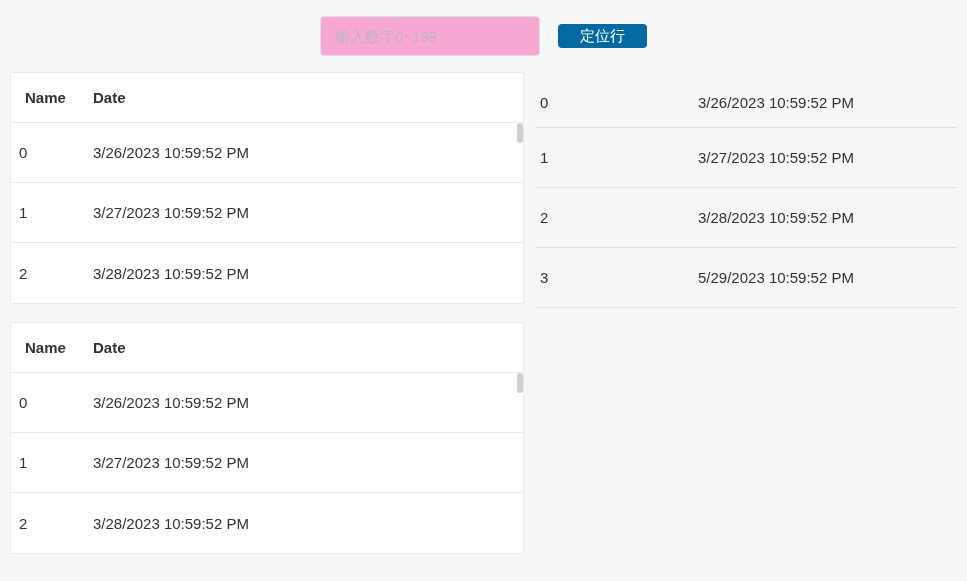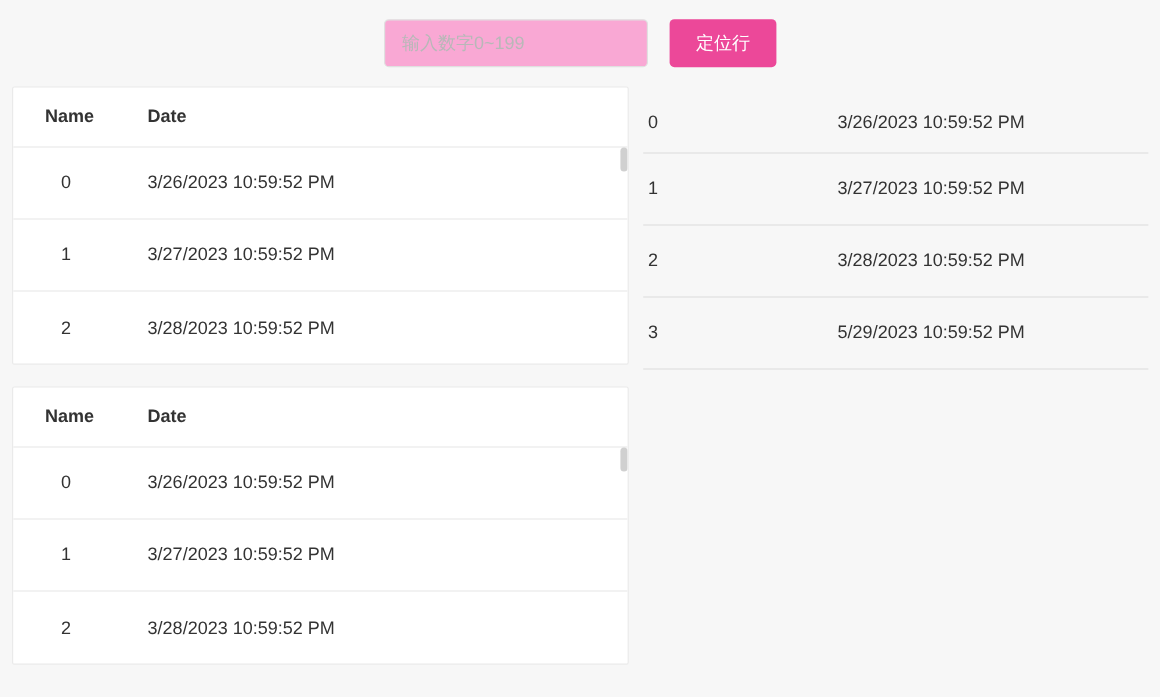--- a/index.html
+++ b/index.html
@@ -31,23 +31,23 @@
       border-radius: 4px;
       background: #f9a8d4;
       font-size: 15px;
       color: #333;
       outline: none;
     }
     .row-input::placeholder {
       color: #b8b8b8;
     }
     .locate-btn {
-      height: 40px;
+      height: 24px;
       padding: 0 22px;
-      background: #ec4899;
+      background: #0369a1;
       color: #fff;
       border: none;
       border-radius: 4px;
       font-size: 15px;
       cursor: pointer;
     }
     .content {
       display: flex;
       padding: 0 10px;
       gap: 12px;
@@ -81,26 +81,24 @@
       display: flex;
       align-items: center;
       height: 50px;
       border-bottom: 1px solid #eaeaea;
       font-weight: 700;
       font-size: 15px;
     }
     .cell-name {
       width: 80px;
       padding-left: 14px;
-      text-align: center;
     }
     .cell-date {
       flex: 1;
       padding-left: 2px;
-      margin-left: 30px;
     }
     .tbody-row {
       display: flex;
       align-items: center;
       height: 60px;
       border-bottom: 1px solid #eaeaea;
       font-size: 15px;
     }
     .tbody-row:last-child {
       border-bottom: none;

